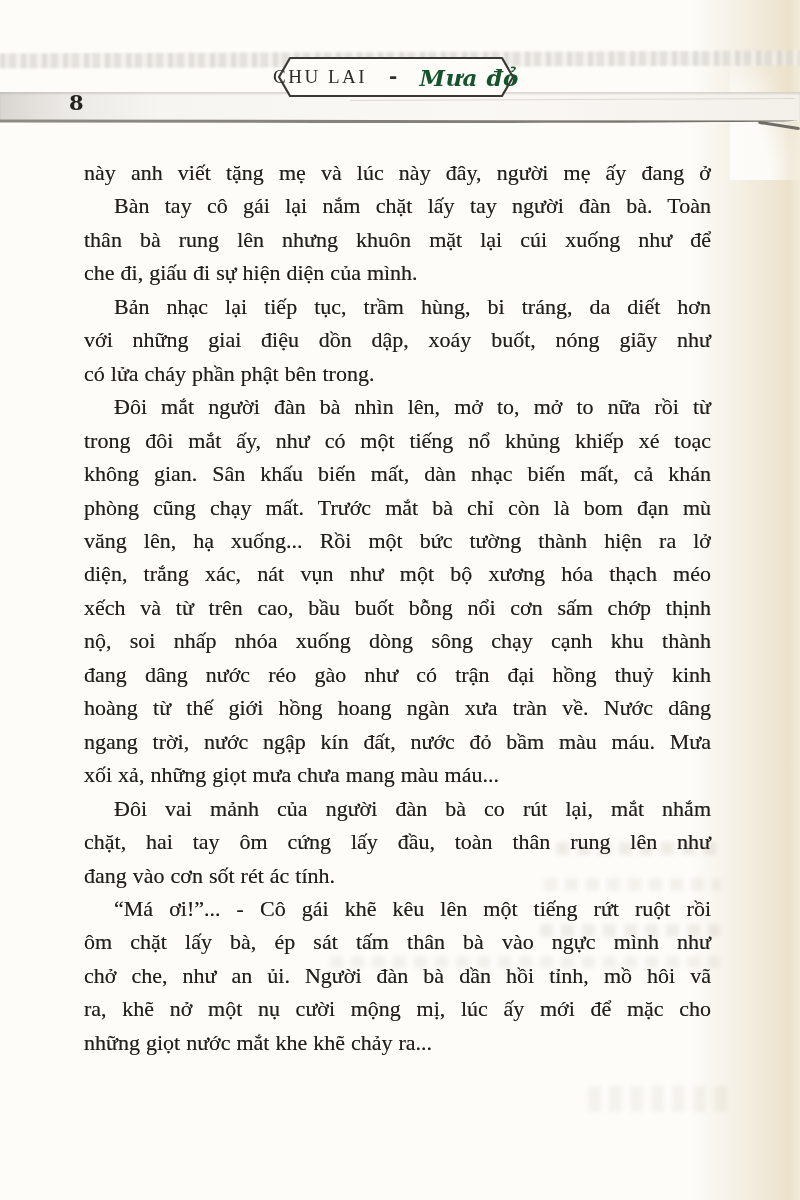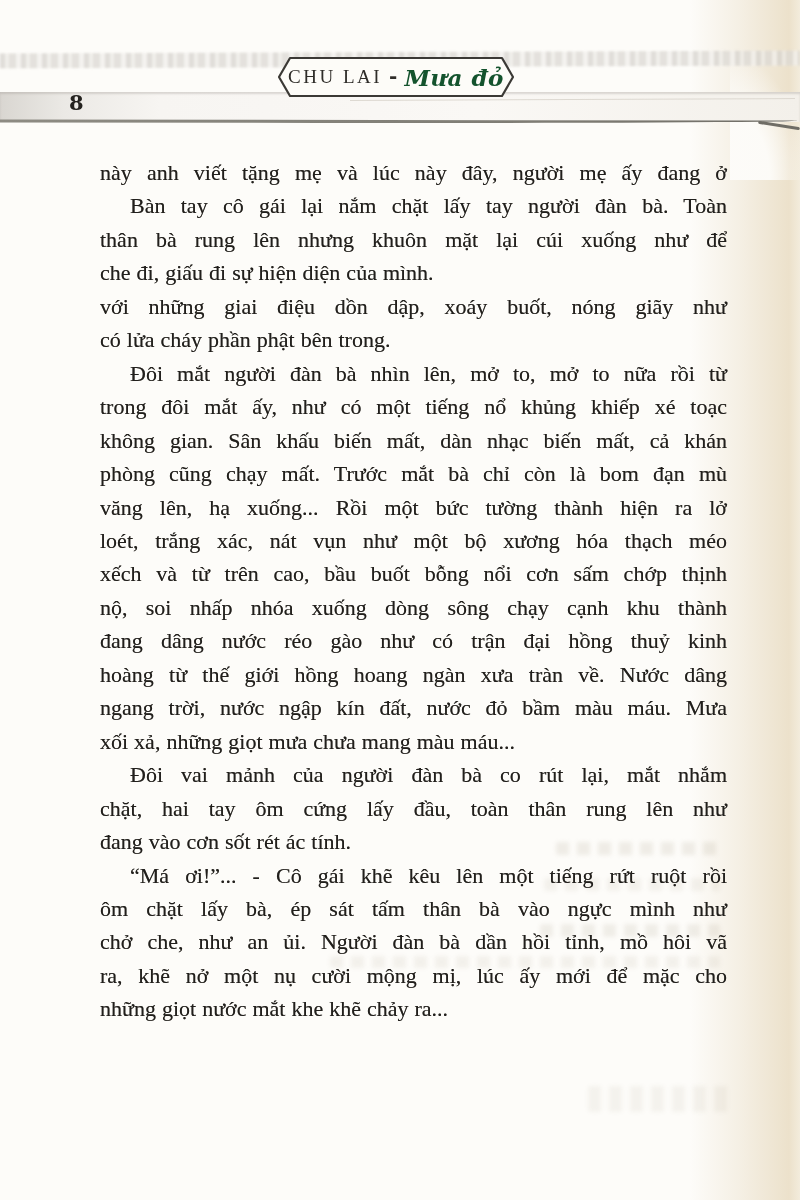--- a/index.html
+++ b/index.html
@@ -55,39 +55,39 @@
     font-family:"DejaVu Serif","Liberation Serif",serif;
     font-weight:bold;font-size:21px;color:#24221f;
   }
   
   .badge{
     position:absolute;left:277px;top:56px;width:238px;height:42px;
   }
   .badge svg{position:absolute;left:0;top:0;}
   .badge-text{
     position:absolute;inset:0;
-    display:flex;align-items:center;justify-content:center;gap:7px;
+    display:flex;align-items:center;justify-content:center;gap:22px;
     white-space:nowrap;
   }
   .badge-author{
     font-family:"Liberation Serif",serif;
     font-size:19px;letter-spacing:2.5px;color:#2f2d29;
   }
   .badge-sep{
     font-family:"DejaVu Serif",serif;
     font-size:20px;font-weight:bold;color:#2f2d29;margin-top:-2px;
   }
   .badge-title{
     font-family:"DejaVu Serif","Liberation Serif",serif;
     font-style:italic;font-weight:600;font-size:23px;color:#14532d;
     letter-spacing:.5px;
   }
   
   .text-block{
-    position:absolute;left:100px;top:156px;width:627px;
+    position:absolute;left:84px;top:156px;width:627px;
     font-size:22px;line-height:33.45px;color:#211f1c;
     text-shadow:0 0 .5px rgba(45,40,34,.6);
   }
   .line{
     text-align:justify;text-align-last:justify;
     word-spacing:.5px;
   }
   .line.indent{padding-left:30px;}
   .line.last{text-align-last:auto;}
   
@@ -141,31 +141,32 @@
       <div class="line">này anh viết tặng mẹ và lúc này đây, người mẹ ấy đang ở</div>
     </div>
 
     <div>
       <div class="line indent">Bàn tay cô gái lại nắm chặt lấy tay người đàn bà. Toàn</div>
       <div class="line">thân bà rung lên nhưng khuôn mặt lại cúi xuống như để</div>
       <div class="line last">che đi, giấu đi sự hiện diện của mình.</div>
     </div>
 
     <div>
+      <div class="line indent">Bản nhạc lại tiếp tục, trầm hùng, bi tráng, da diết hơn</div>
       <div class="line">với những giai điệu dồn dập, xoáy buốt, nóng giãy như</div>
       <div class="line last">có lửa cháy phần phật bên trong.</div>
     </div>
 
     <div>
       <div class="line indent">Đôi mắt người đàn bà nhìn lên, mở to, mở to nữa rồi từ</div>
       <div class="line">trong đôi mắt ấy, như có một tiếng nổ khủng khiếp xé toạc</div>
       <div class="line">không gian. Sân khấu biến mất, dàn nhạc biến mất, cả khán</div>
       <div class="line">phòng cũng chạy mất. Trước mắt bà chỉ còn là bom đạn mù</div>
       <div class="line">văng lên, hạ xuống... Rồi một bức tường thành hiện ra lở</div>
-      <div class="line">loét, trắng xác, nát vụn như một bộ xương hóa thạch méo</div>
+      <div class="line">diện, trắng xác, nát vụn như một bộ xương hóa thạch méo</div>
       <div class="line">xếch và từ trên cao, bầu buốt bỗng nổi cơn sấm chớp thịnh</div>
       <div class="line">nộ, soi nhấp nhóa xuống dòng sông chạy cạnh khu thành</div>
       <div class="line">đang dâng nước réo gào như có trận đại hồng thuỷ kinh</div>
       <div class="line">hoàng từ thế giới hồng hoang ngàn xưa tràn về. Nước dâng</div>
       <div class="line">ngang trời, nước ngập kín đất, nước đỏ bầm màu máu. Mưa</div>
       <div class="line last">xối xả, những giọt mưa chưa mang màu máu...</div>
     </div>
 
     <div>
       <div class="line indent">Đôi vai mảnh của người đàn bà co rút lại, mắt nhắm</div>

